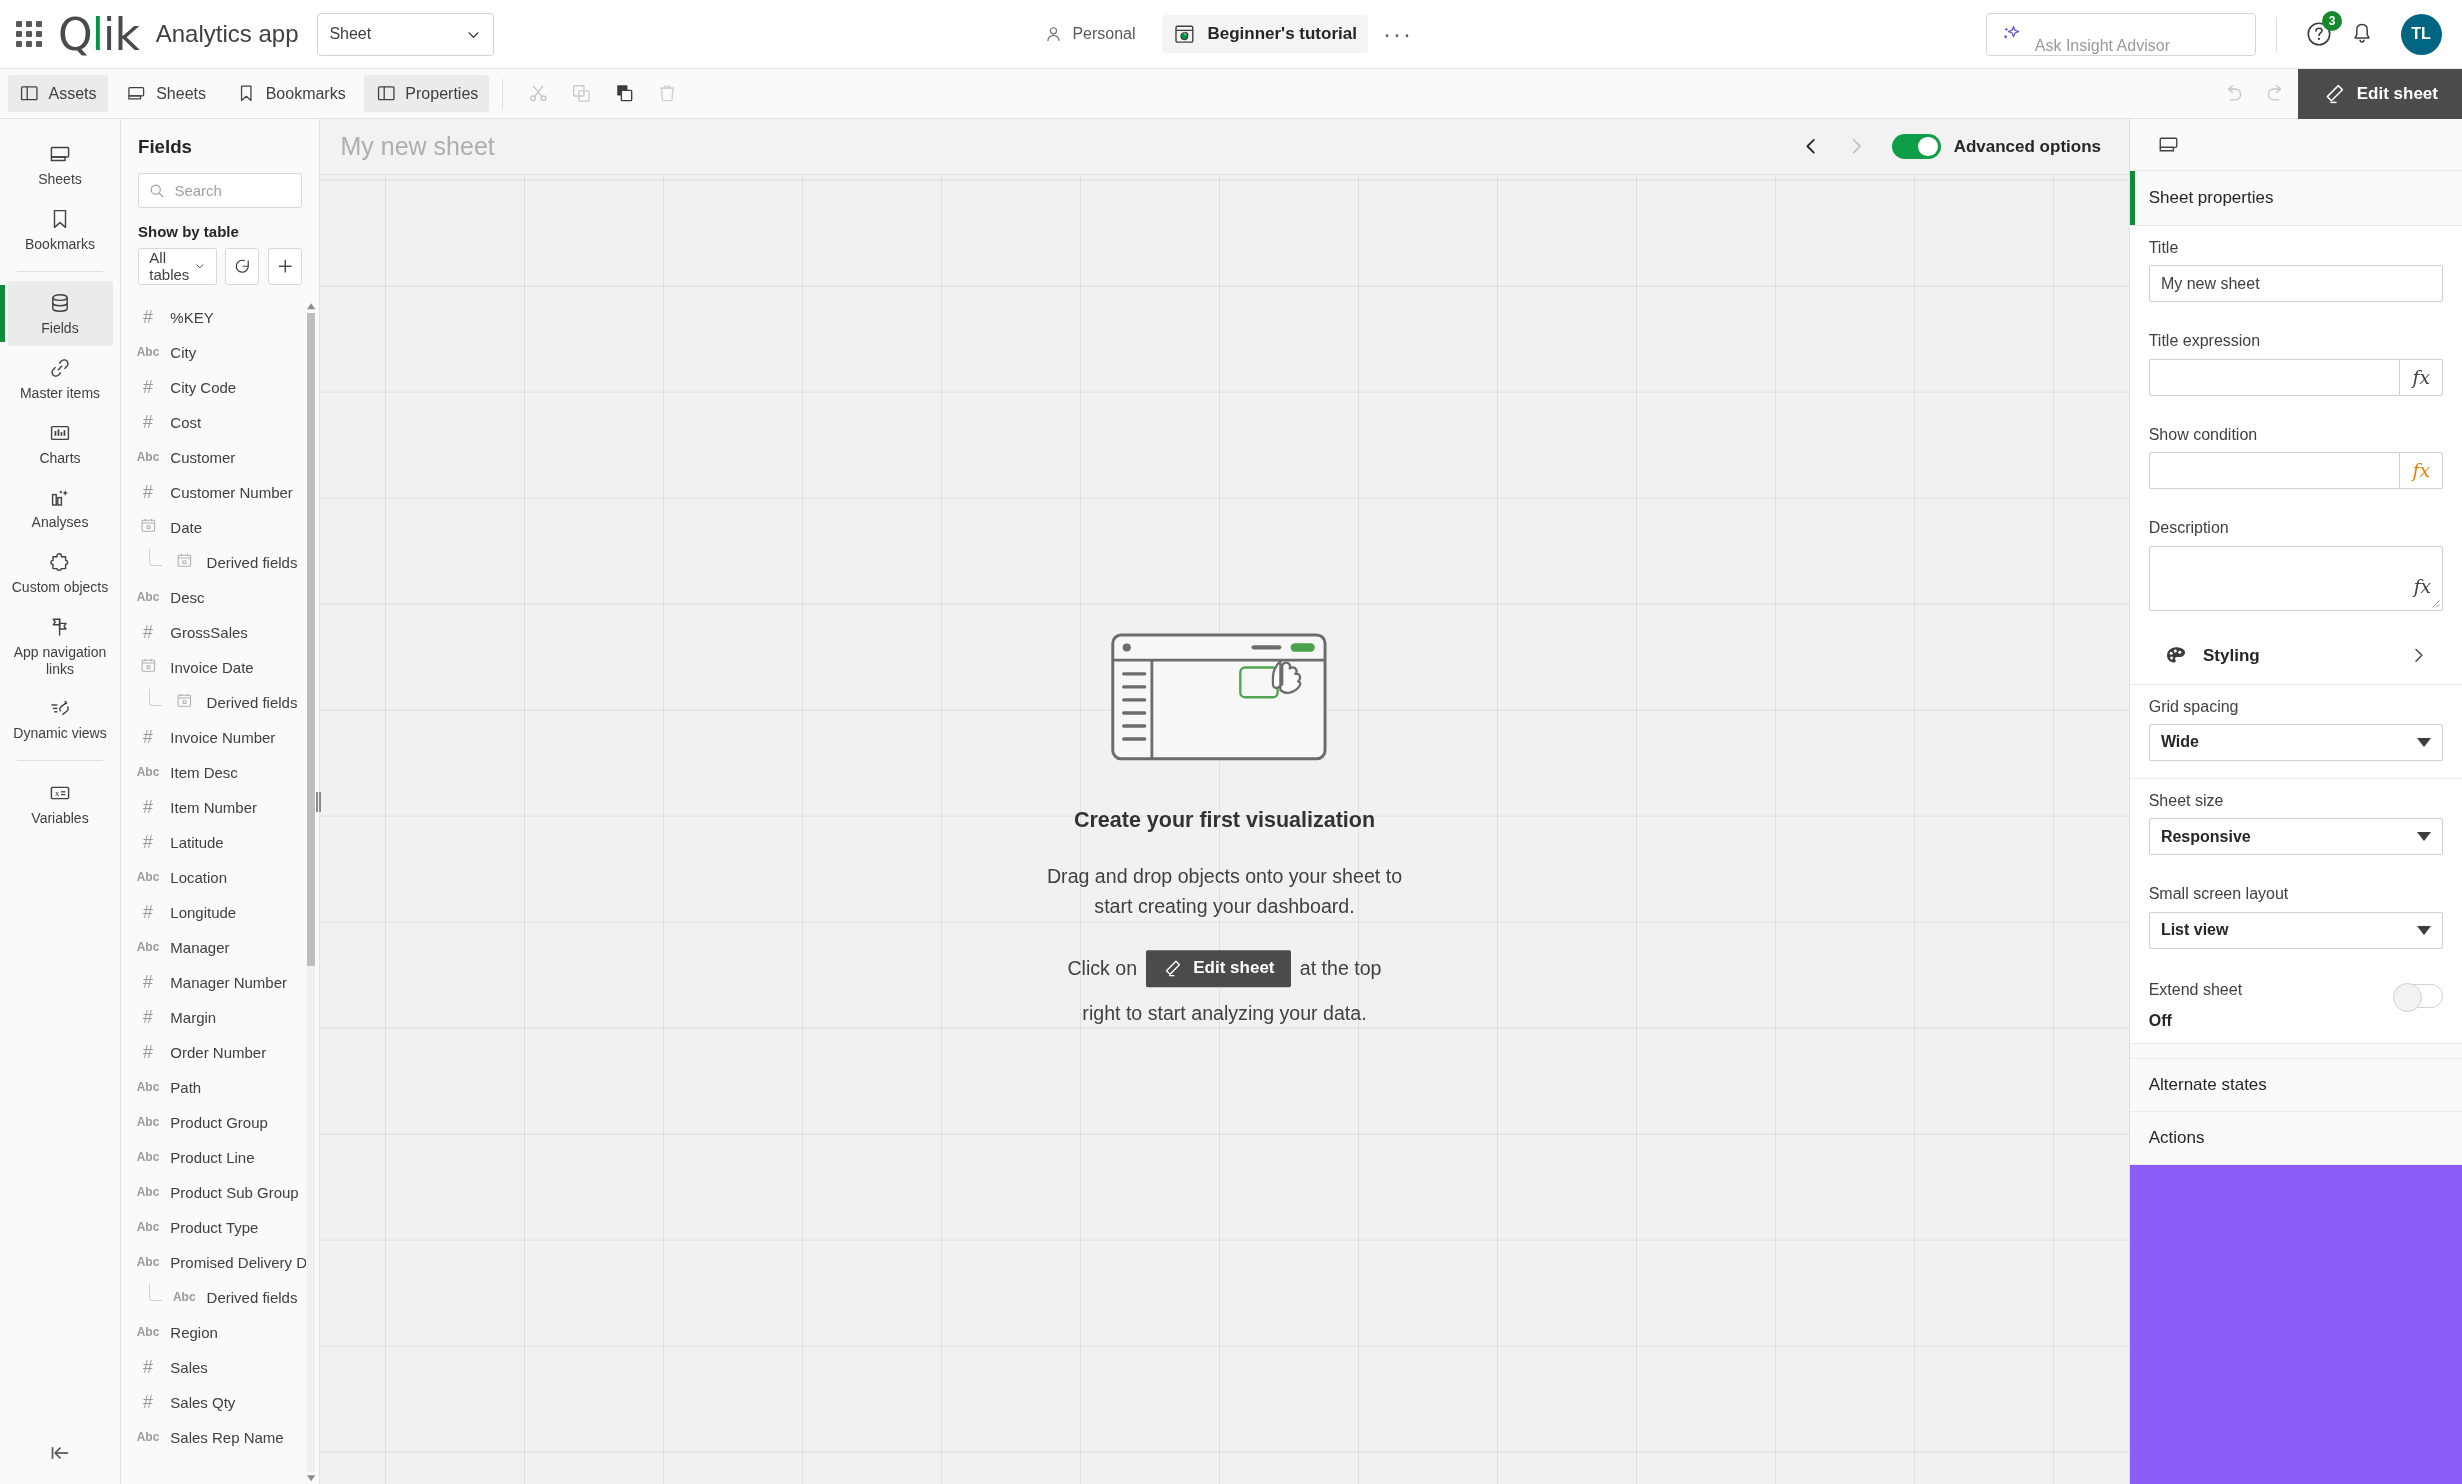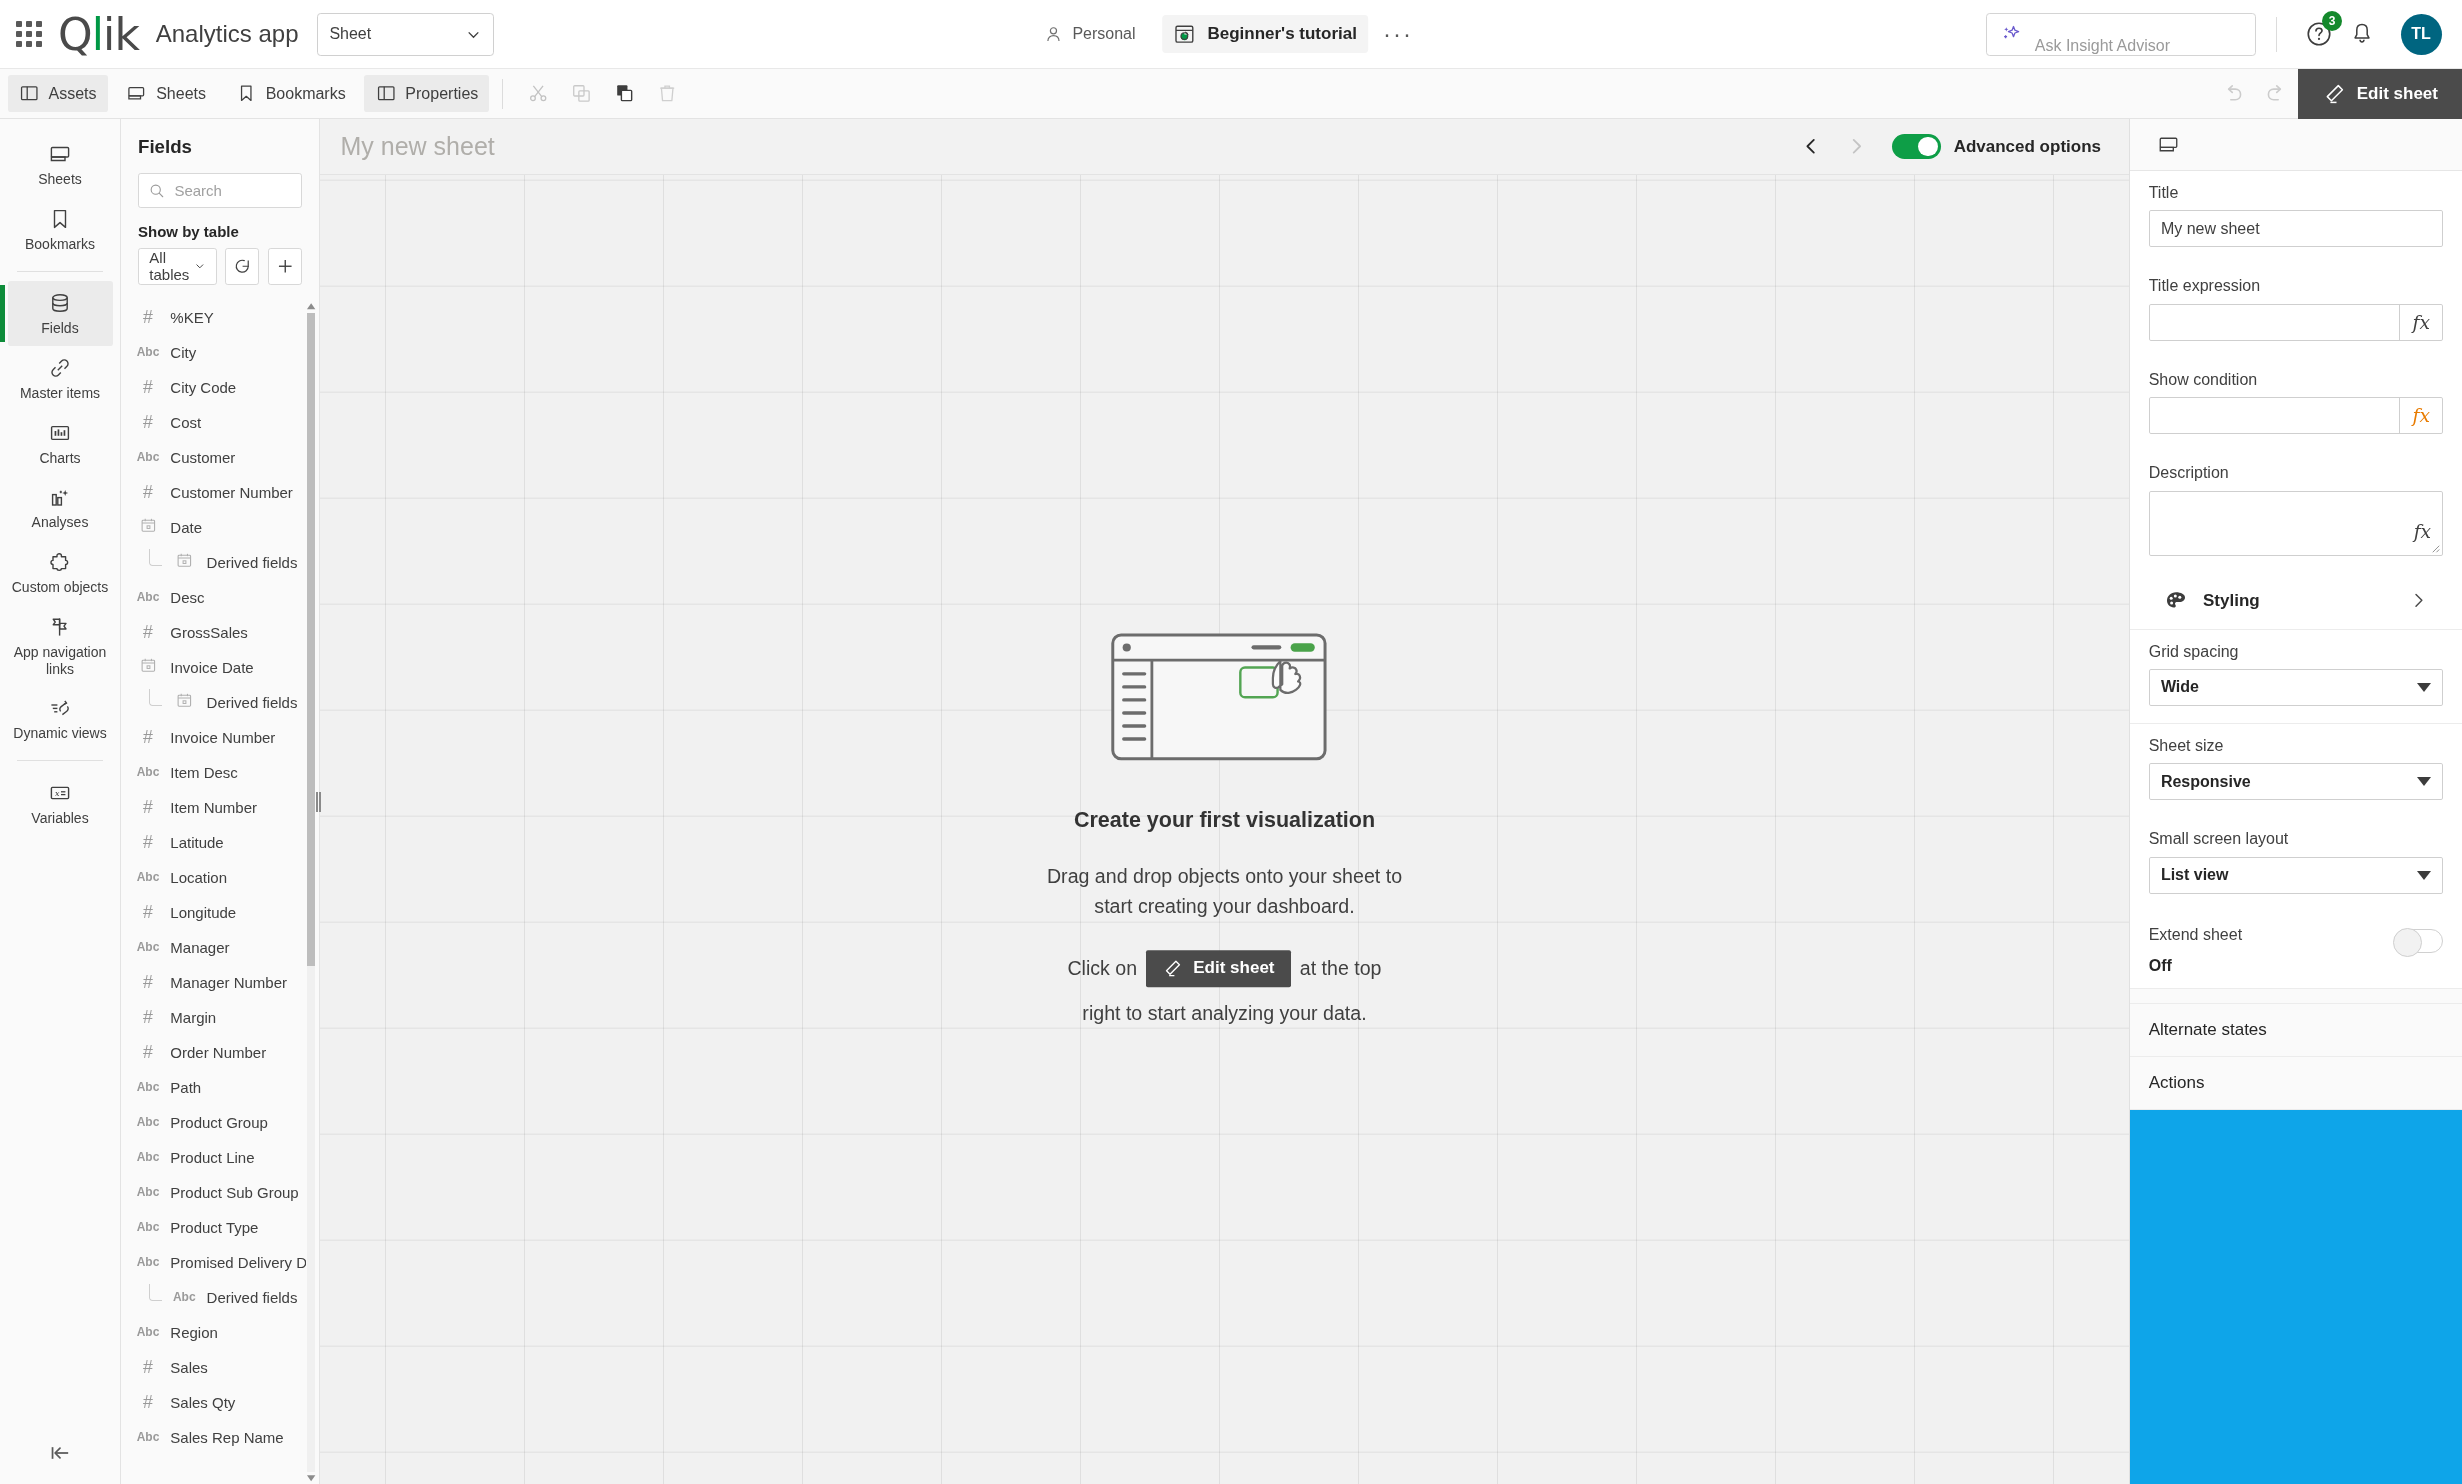--- a/index.html
+++ b/index.html
@@ -198,21 +198,21 @@
   }
   .props-tabbar { height: 52px; min-height: 52px; display: flex; align-items: center; padding: 0 18.7px; background: #fafafa; border-bottom: 0.9px solid #e6e6e6;}
   .props-tab { width: 39px; height: 39px; display: flex; align-items: center; justify-content: center; cursor: pointer; }
   .props-section-head {
     position: relative; padding: 17px 18.7px; font-size: 17px; color: #262626; background: #fafafa;
     border-bottom: 0.9px solid #e6e6e6; cursor: pointer;
   }
   .props-section-head.active::before {
     content: ""; position: absolute; left: 0; top: 0; bottom: 0; width: 4.7px; background: #0e8c3a;
   }
-  .props-body { flex: 1; overflow: hidden; background: #0ea5e9; }
+  .props-body { flex: 1; overflow: hidden; background: #8b5cf6; }
   .pgroup { padding: 13px 18.7px 17px; border-bottom: 0.9px solid #ececec; background: #fff; }
   .pgroup.nb { border-bottom: 0; }
   .plabel { font-size: 16px; color: #404040; margin-bottom: 8.4px; }
   .pinput {
     height: 37px; border: 0.9px solid #cfcfcf; border-radius: 1.9px; background: #fff;
     display: flex; align-items: center; padding: 0 11.2px; font-size: 16px; color: #404040; cursor: text;
   }
   .pinput-fx { display: flex; height: 37px; border: 0.9px solid #cfcfcf; border-radius: 1.9px; background: #fff; }
   .pinput-fx .txt { flex: 1; display: flex; align-items: center; padding: 0 11.2px; font-size: 16px; color: #404040; cursor: text; }
   .fxbtn {
@@ -814,20 +814,21 @@
     <div class="props">
       <div class="props-tabbar">
         <div class="props-tab">
           <svg width="23" height="23" viewBox="0 0 24 24">
             <rect x="3.4" y="5.5" width="17.2" height="9.5" rx="1.1" fill="none" stroke="#404040" stroke-width="1.4"></rect>
             <path d="M3.4 15 H17 v3.5 H3.4 Z" fill="none" stroke="#404040" stroke-width="1.4"></path>
           </svg>
         </div>
       </div>
 
+      <div class="props-section-head active">Sheet properties</div>
 
       <div class="props-body">
         <div class="pgroup nb">
           <div class="plabel">Title</div>
           <div class="pinput">My new sheet</div>
         </div>
 
         <div class="pgroup nb">
           <div class="plabel">Title expression</div>
           <div class="pinput-fx">

